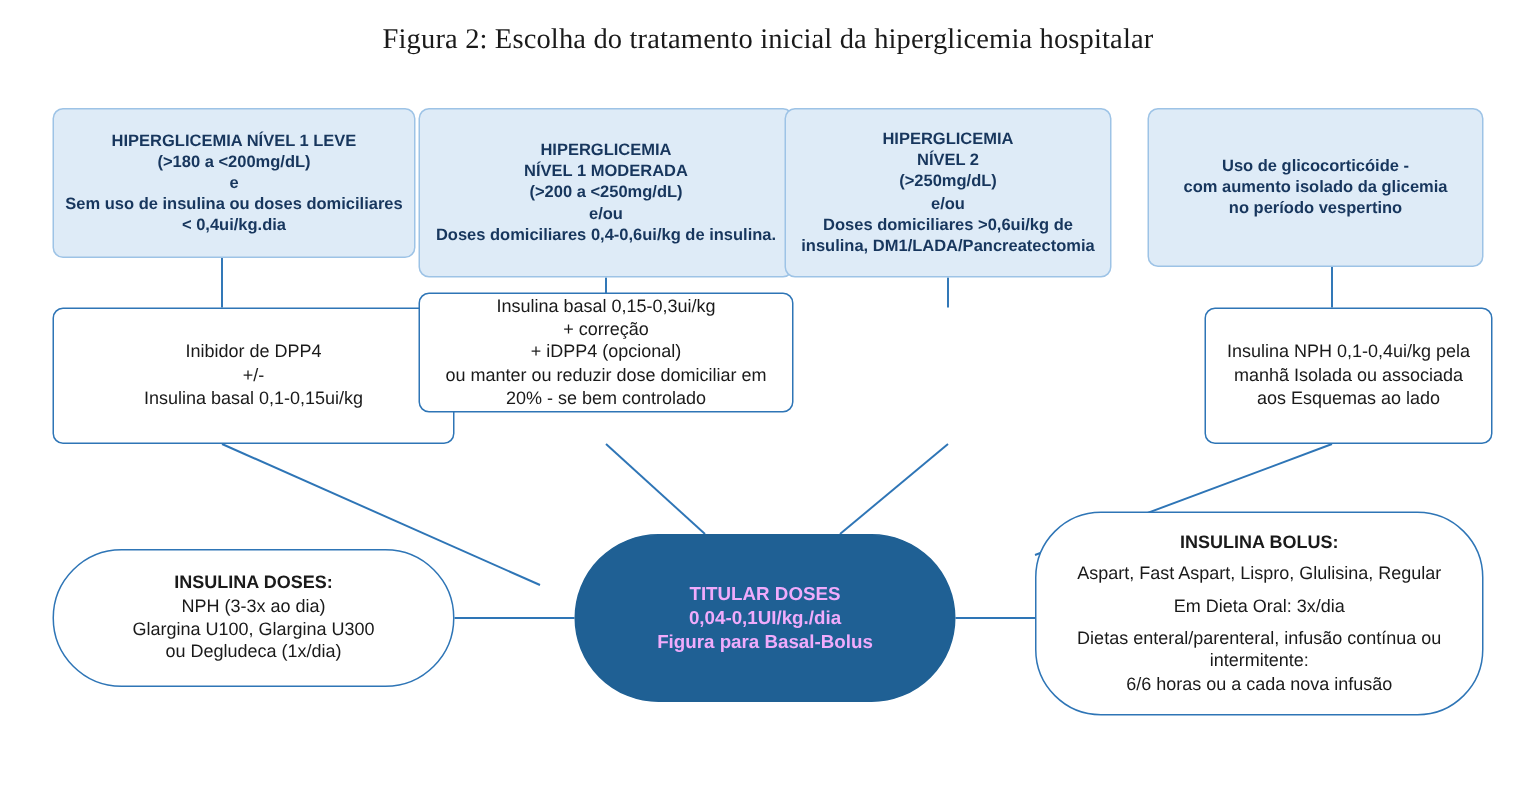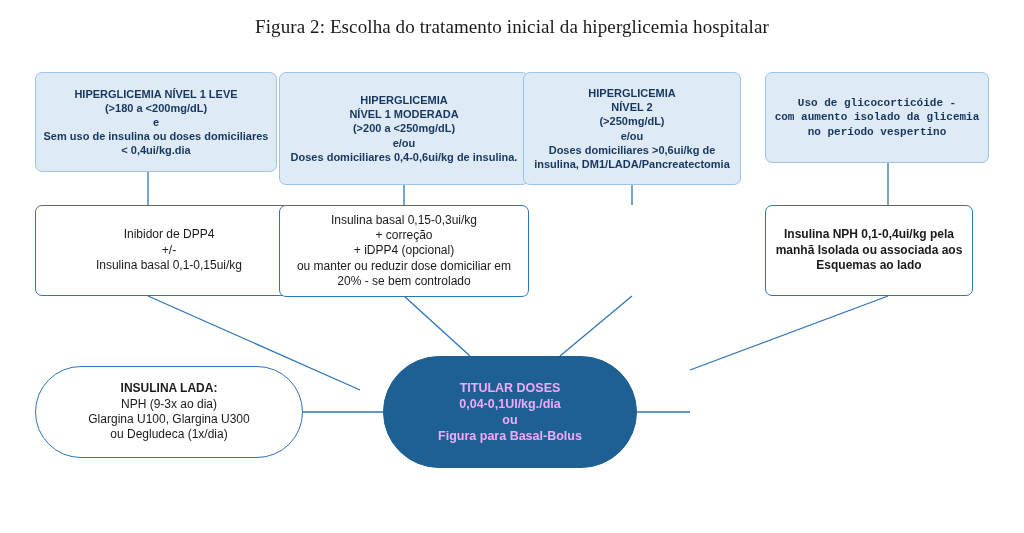--- a/index.html
+++ b/index.html
@@ -137,52 +137,58 @@
   </div>
 
   <div class="node top-box" style="left:523px; top:72px; width:218px; height:113px;">
     <span class="txt">HIPERGLICEMIA
 NÍVEL 2
 (&gt;250mg/dL)
 e/ou
 Doses domiciliares &gt;0,6ui/kg de insulina, DM1/LADA/Pancreatectomia</span>
   </div>
 
-  <div class="node top-box" style="left:765px; top:72px; width:224px; height:91px;font-family:Liberation Mono, monospace;">
+  <div class="node top-box" style="left:765px; top:72px; width:224px; height:106px;">
     <span class="txt">Uso de glicocorticóide -
 com aumento isolado da glicemia
 no período vespertino</span>
   </div>
 
   <div class="node mid-box" style="left:35px; top:205px; width:268px; height:91px;">
     <span class="txt">Inibidor de DPP4
 +/-
 Insulina basal 0,1-0,15ui/kg</span>
   </div>
 
-  <div class="node mid-box" style="left:279px; top:205px; width:250px; height:92px;">
+  <div class="node mid-box" style="left:279px; top:195px; width:250px; height:80px;">
     <span class="txt">Insulina basal 0,15-0,3ui/kg
 + correção
 + iDPP4 (opcional)
 ou manter ou reduzir dose domiciliar em 20% - se bem controlado</span>
   </div>
 
 
-  <div class="node mid-box" style="left:765px; top:205px; width:208px; height:91px;font-weight:bold;">
+  <div class="node mid-box" style="left:803px; top:205px; width:192px; height:91px;">
     <span class="txt">Insulina NPH 0,1-0,4ui/kg pela manhã Isolada ou associada aos Esquemas ao lado</span>
   </div>
 
   <div class="node round-box" style="left:35px; top:366px; width:268px; height:92px; flex-direction:column;">
-    <span class="txt b">INSULINA LADA:</span>
-    <span class="txt">NPH (9-3x ao dia)
+    <span class="txt b">INSULINA DOSES:</span>
+    <span class="txt">NPH (3-3x ao dia)
 Glargina U100, Glargina U300
 ou Degludeca (1x/dia)</span>
   </div>
 
   <div class="node center-box" style="left:383px; top:356px; width:254px; height:112px; flex-direction:column;">
     <span class="txt">TITULAR DOSES</span>
     <span class="txt">0,04-0,1UI/kg./dia</span>
-    <span class="txt">ou</span>
     <span class="txt">Figura para Basal-Bolus</span>
   </div>
 
+  <div class="node round-box bolus" style="left:690px; top:341px; width:299px; height:136px; flex-direction:column; justify-content:space-evenly;">
+    <span class="txt b">INSULINA BOLUS:</span>
+    <span class="txt">Aspart, Fast Aspart, Lispro, Glulisina, Regular</span>
+    <span class="txt">Em Dieta Oral: 3x/dia</span>
+    <span class="txt">Dietas enteral/parenteral, infusão contínua ou intermitente:
+6/6 horas ou a cada nova infusão</span>
+  </div>
 
 </div>
 
 </body></html>

